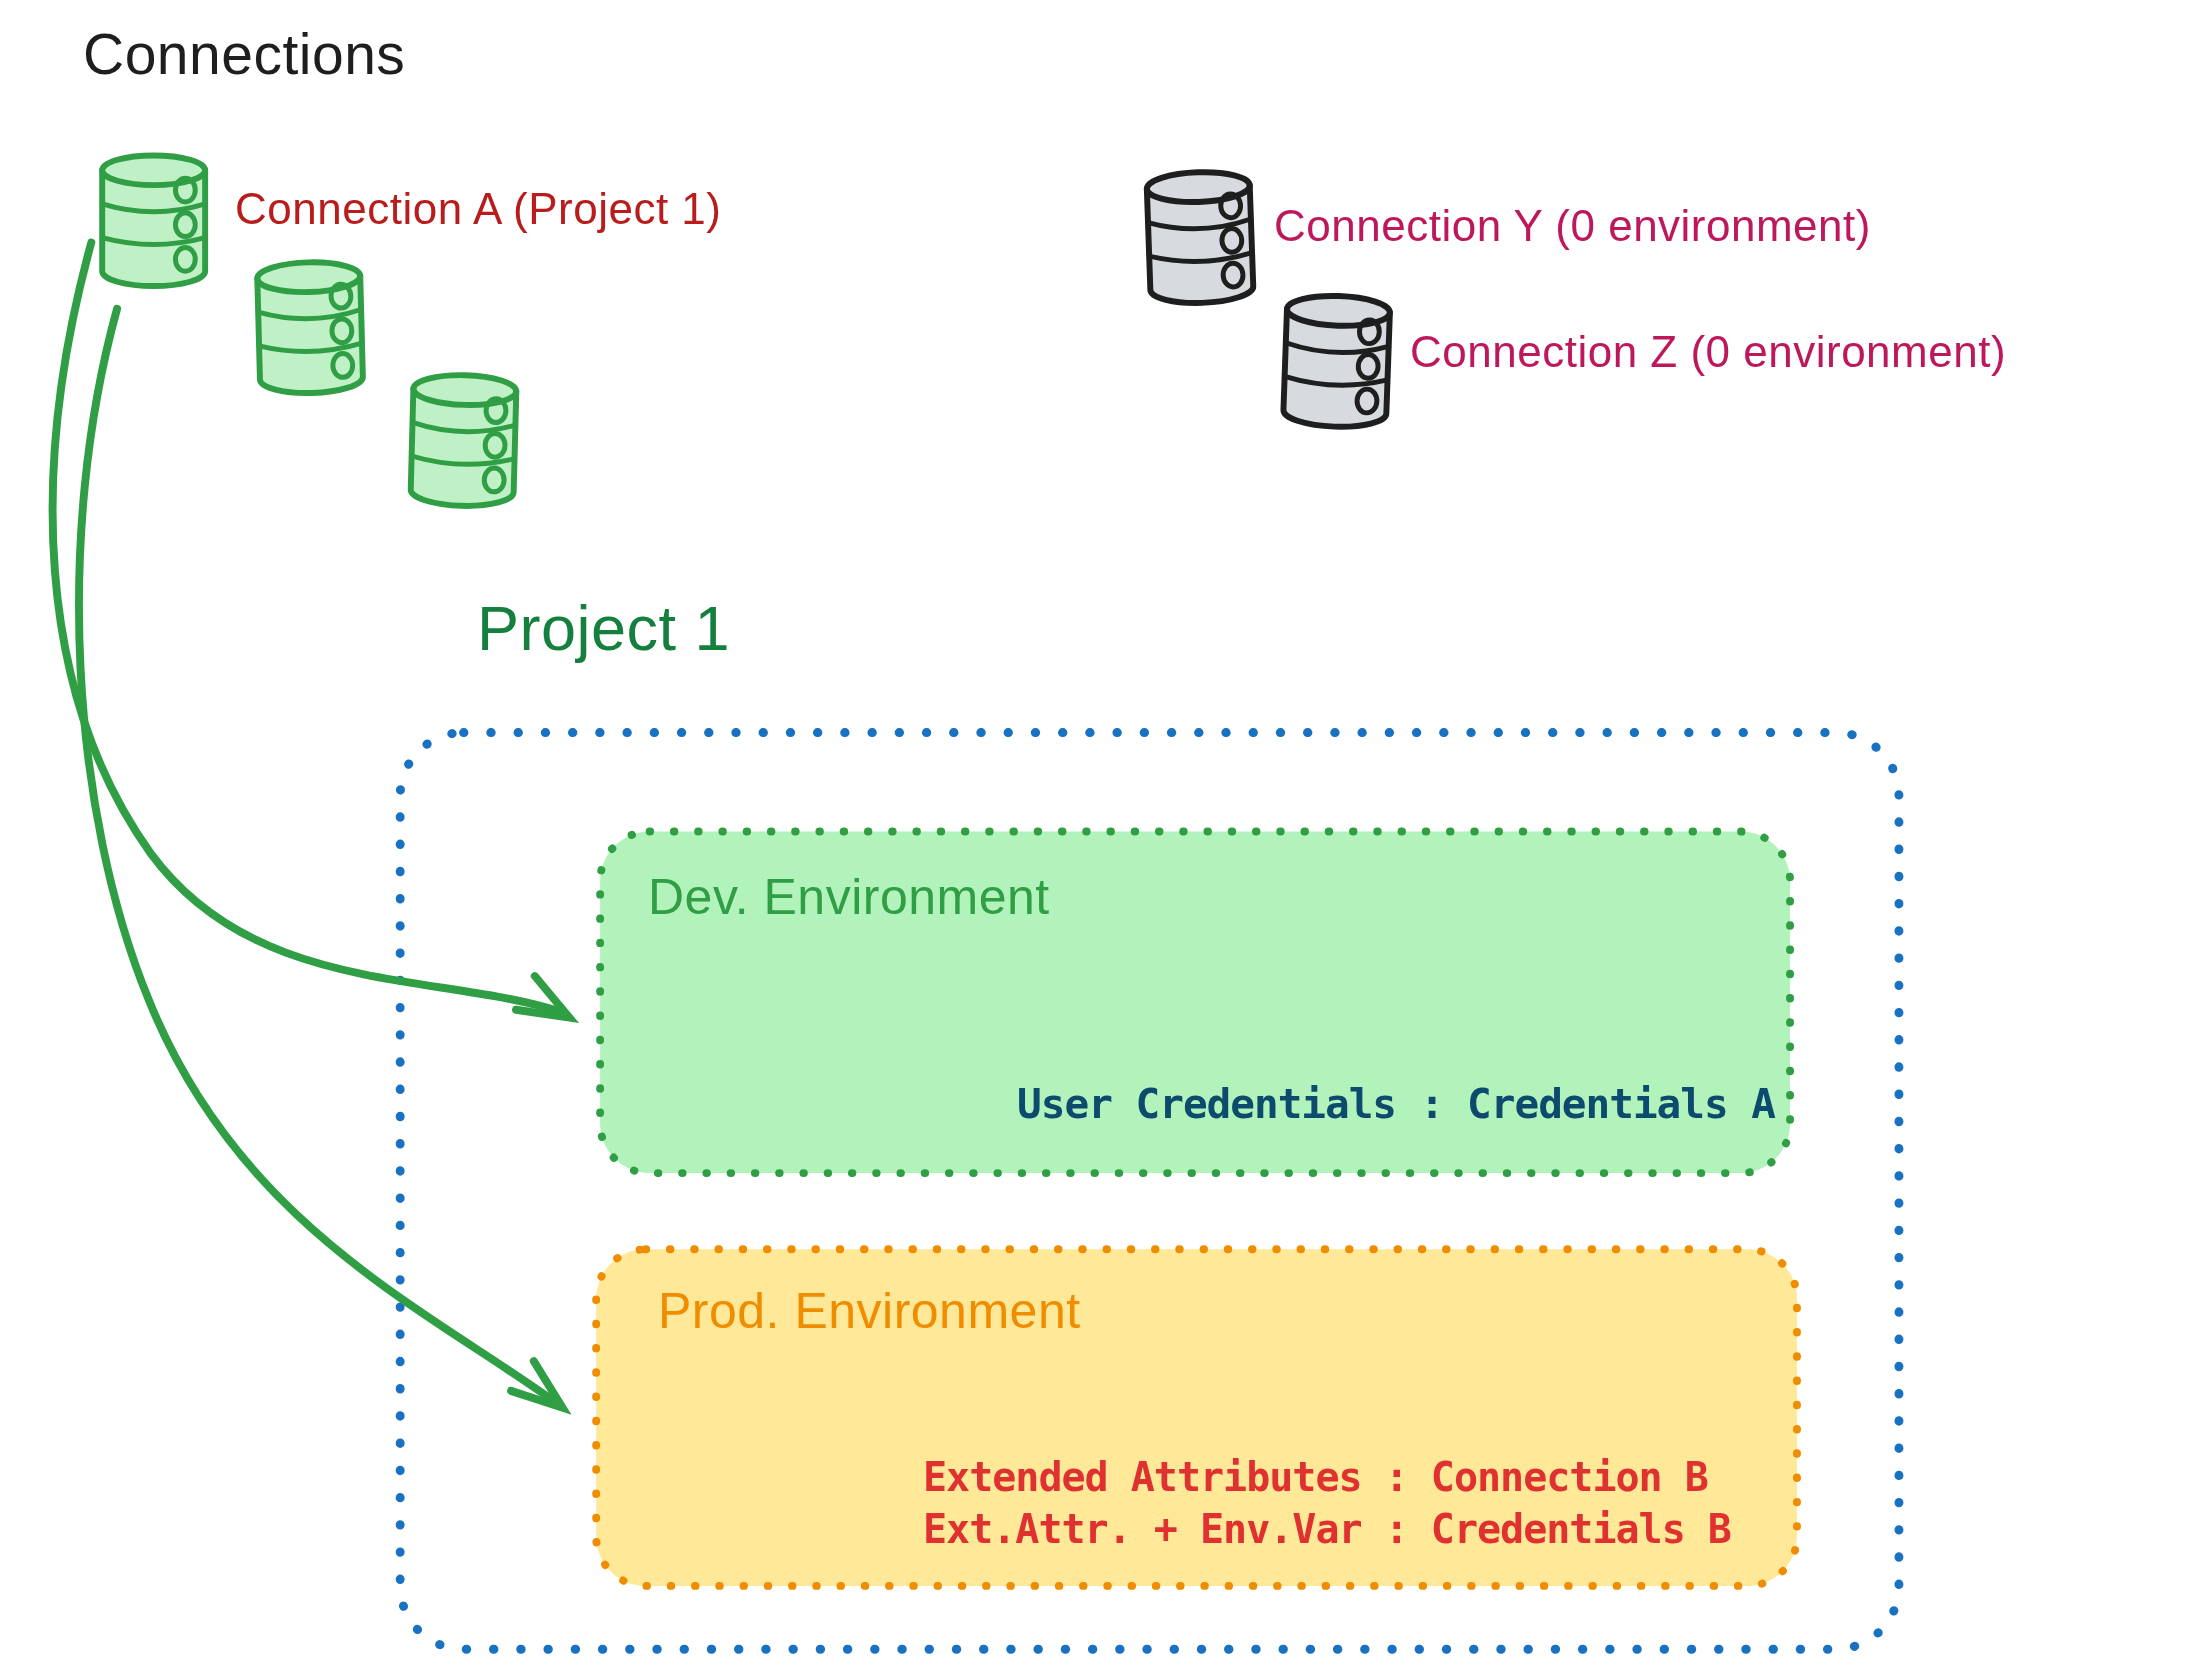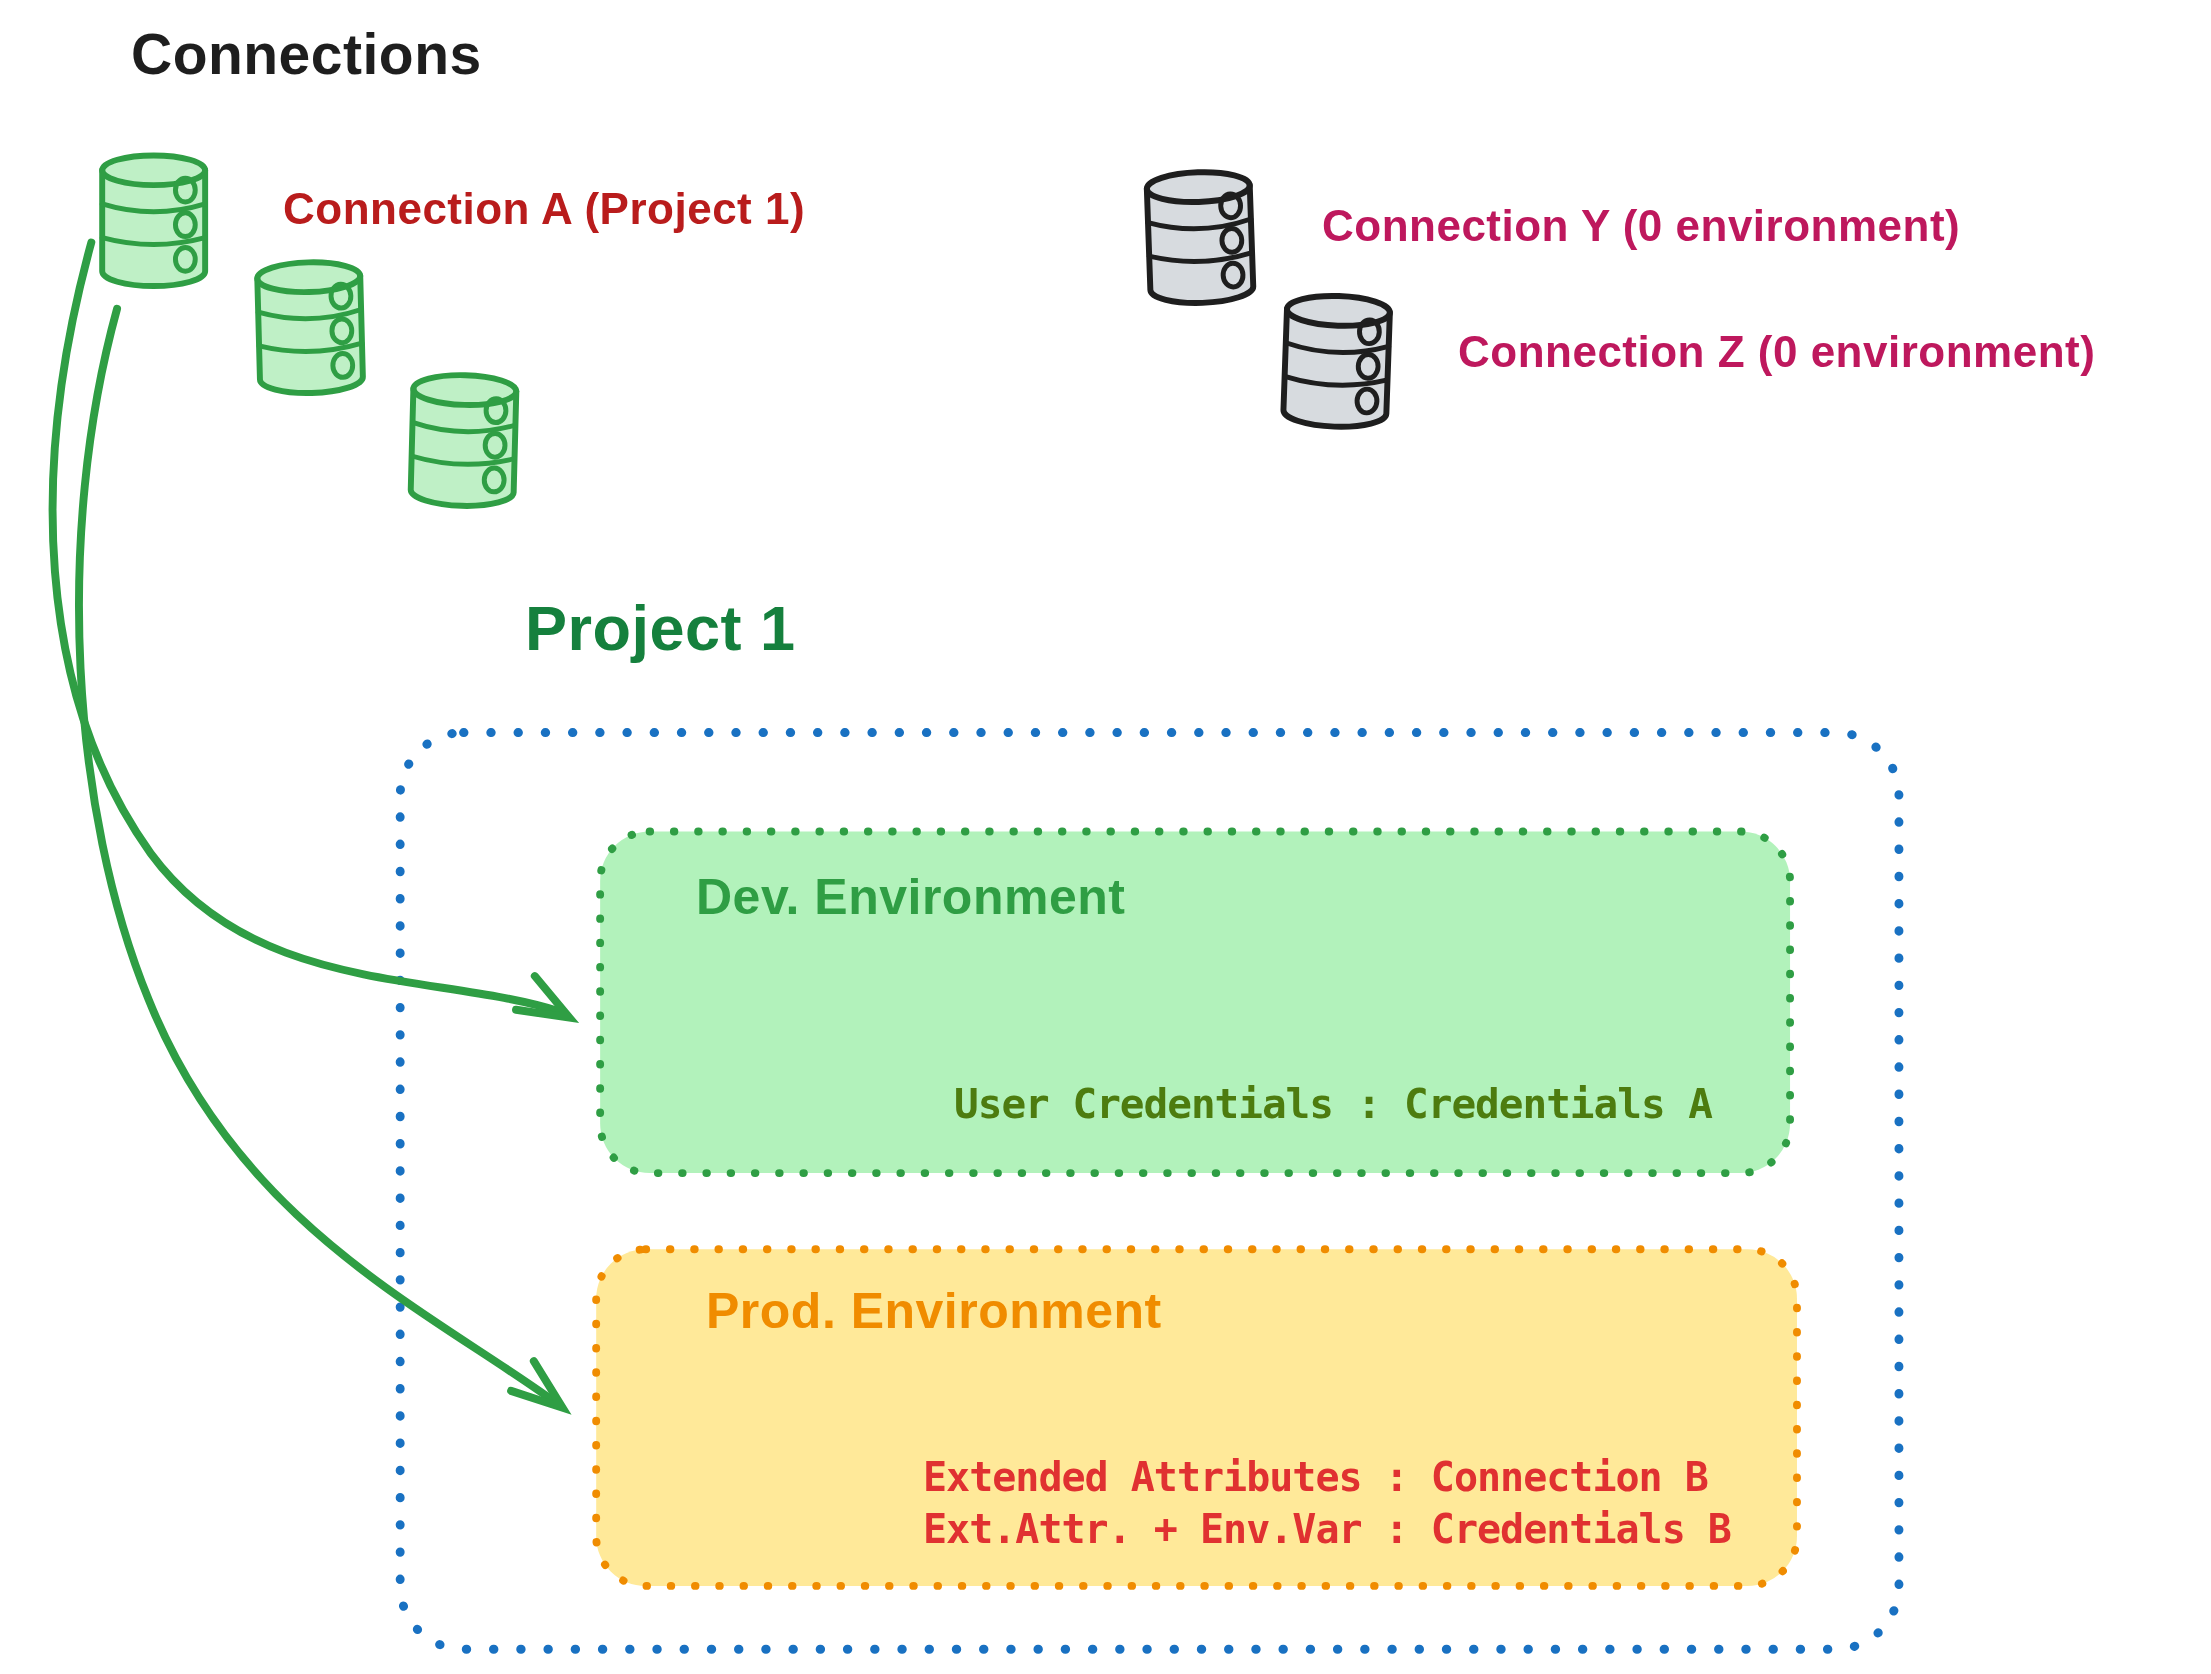--- a/index.html
+++ b/index.html
@@ -5,34 +5,34 @@
   html,body{margin:0;padding:0;background:#ffffff;}
   #canvas{
     position:relative;
     width:2212px;height:1674px;
     background:#ffffff;
     font-family:"Liberation Sans", sans-serif;
     overflow:hidden;
   }
   svg.layer{position:absolute;left:0;top:0;}
   .label{position:absolute;white-space:nowrap;line-height:1.15;}
-  .hand{font-family:"Liberation Sans", sans-serif;font-weight:700;letter-spacing:0.5px;margin-left:48px;}
+  .hand{font-family:"Liberation Sans", sans-serif;font-weight:400;letter-spacing:0.5px;}
   .mono{font-family:"DejaVu Sans Mono", monospace;font-weight:700;letter-spacing:-1px;}
   .page-title{left:83px;top:22px;font-size:57px;color:#1e1e1e;}
   .green-text{color:#b91c1c;}
   .black-text{color:#be185d;text-align:right;}
   .conn-label{font-size:44px;}
   .lbl-a1{left:235px;top:184px;}
   .lbl-a2{left:388px;top:291px;}
   .lbl-a3{left:543px;top:404px;}
   .lbl-y{left:1274px;top:201px;}
   .lbl-z{left:1410px;top:327px;}
   .project-title{left:477px;top:592px;font-size:63px;color:#15803d;}
   .dev-title{left:648px;top:869px;font-size:50px;color:#2f9e44;}
-  .dev-cred{left:891px;top:1081px;width:884px;text-align:center;font-size:41px;color:#4d7c0f;}
+  .dev-cred{left:891px;top:1081px;width:884px;text-align:right;font-size:41px;color:#0c4a6e;}
   .prod-title{left:658px;top:1283px;font-size:50px;color:#f08c00;}
   .prod-cred{left:923px;top:1451px;font-size:40px;line-height:52px;color:#e03131;white-space:pre-line;}
   
   .db-green{--db-fill:#bff0c6;--db-stroke:#2f9e44;}
   .db-gray{--db-fill:#d7dbdf;--db-stroke:#1e1e1e;}
 </style>
 </head>
 <body>
 
 <div id="canvas">

